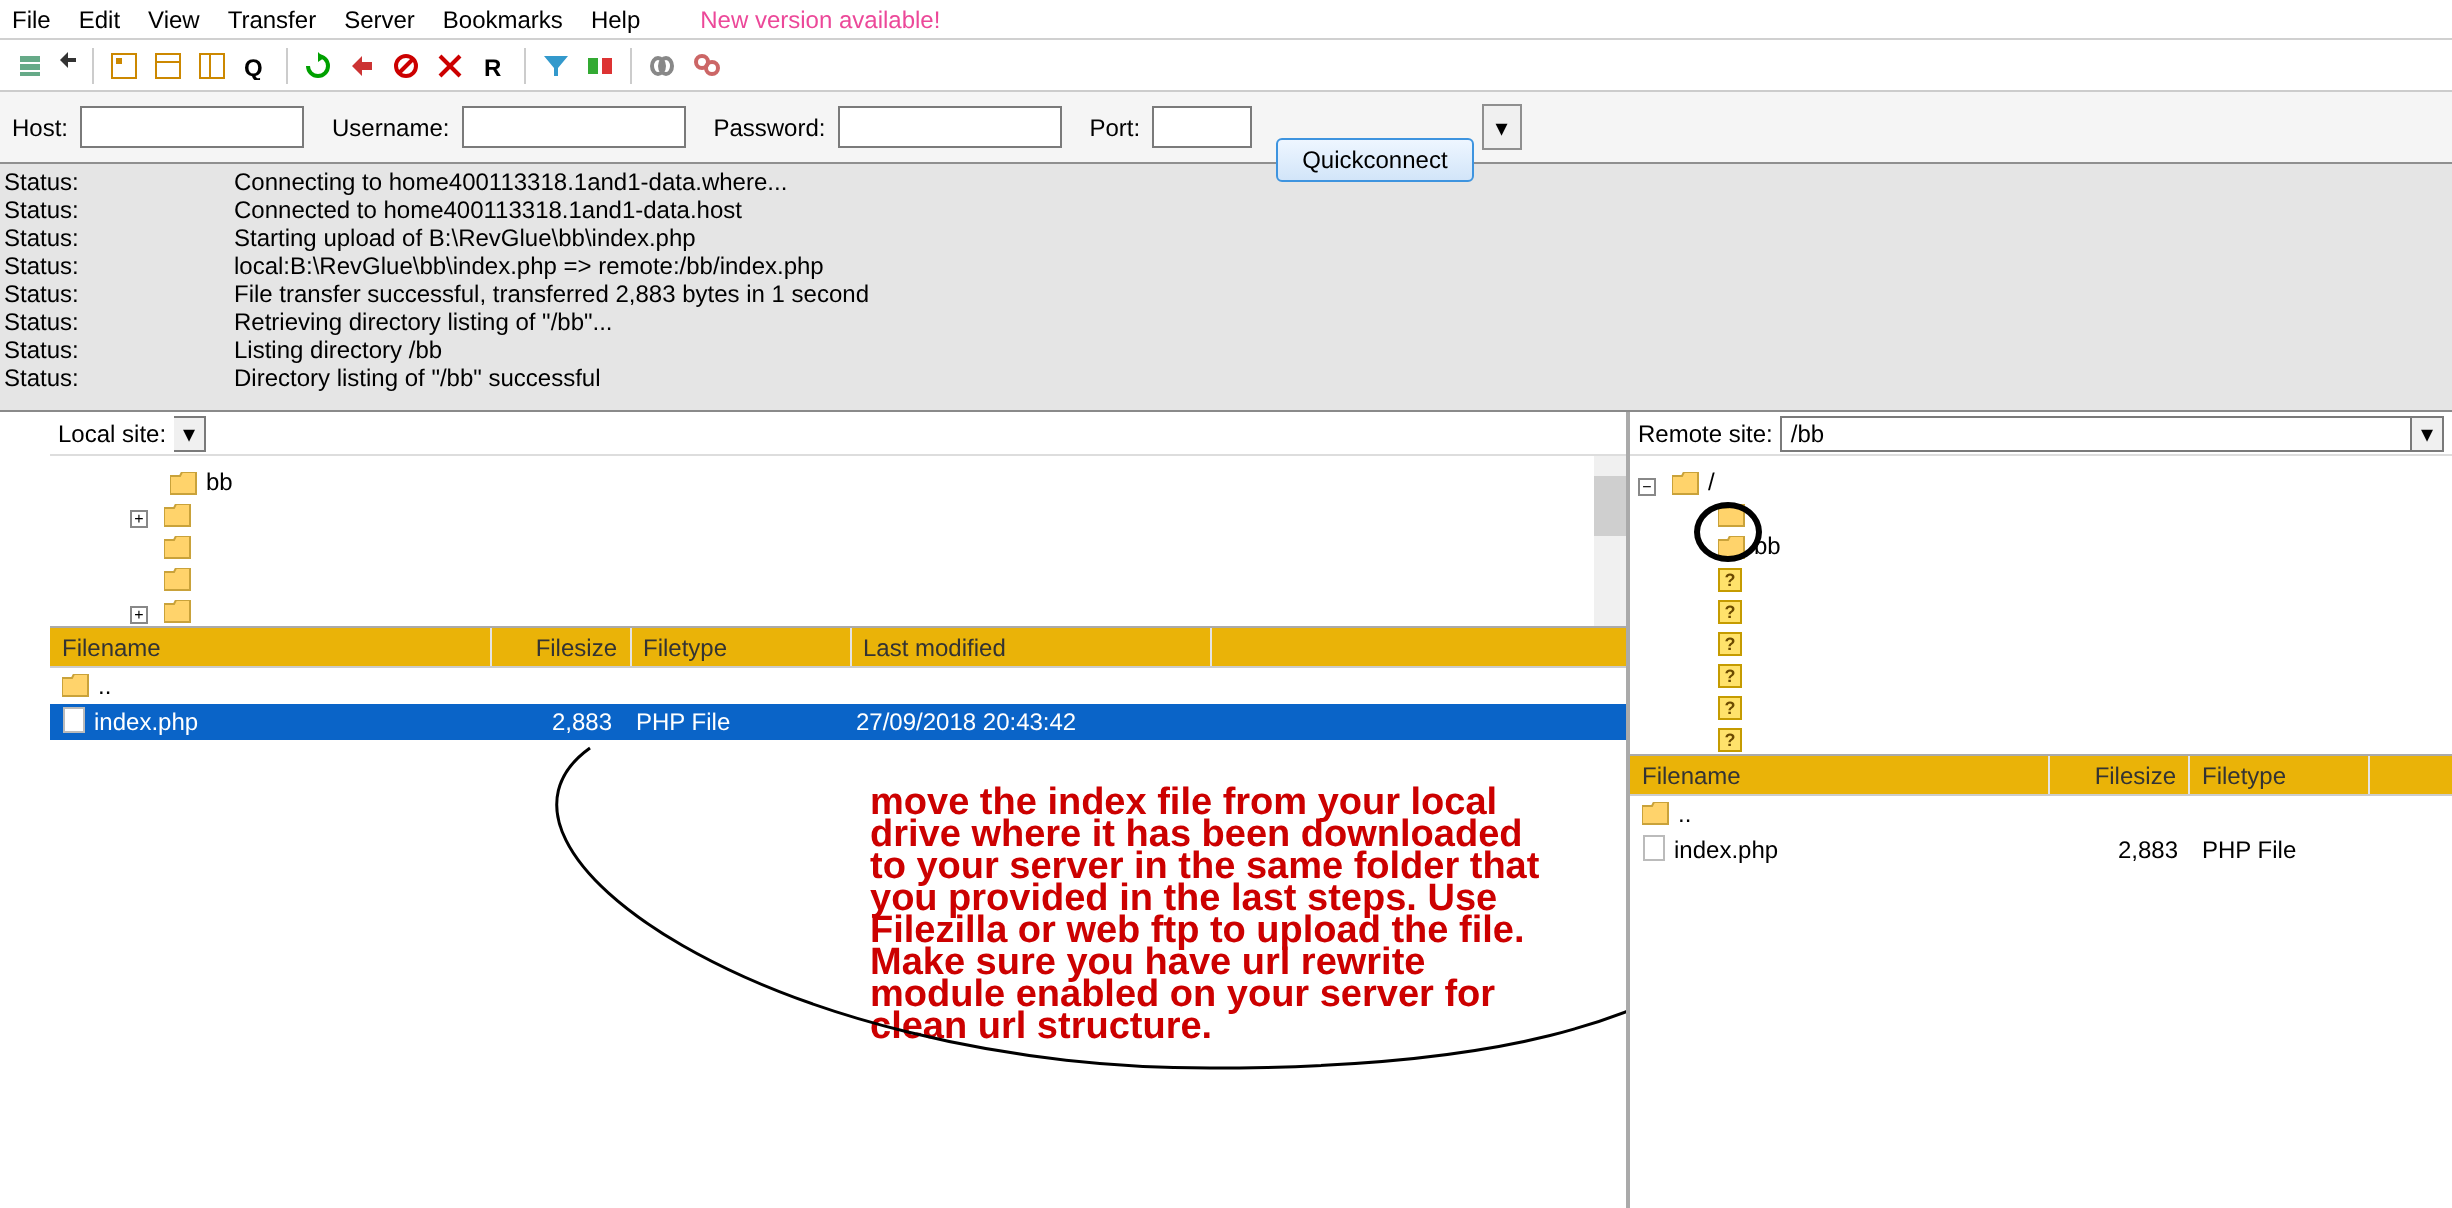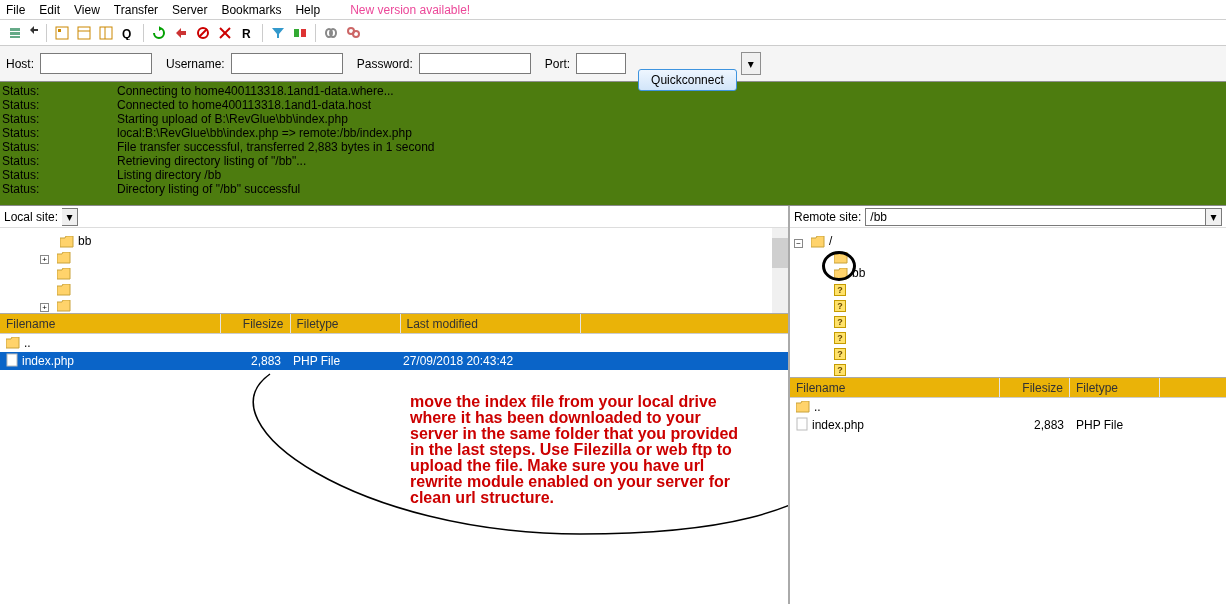--- a/index.html
+++ b/index.html
@@ -13,26 +13,26 @@
 .tb-btn { width:18px; height:18px; display:inline-flex; align-items:center; justify-content:center; border:1px solid transparent; }
 .tb-sep { width:1px; height:18px; background:#ccc; margin:0 2px; }
 .tb-btn svg { width:14px; height:14px; }
 
 .conn-bar { display:flex; align-items:center; gap:4px; padding:6px 6px; background:#f5f5f5; border-bottom:1px solid #8f8f8f; height:36px; }
 .conn-bar label { color:#000; margin-right:2px; }
 .conn-bar input { border:1px solid #7a7a7a; padding:2px 4px; height:21px; background:#fff; }
 .quickconnect { background:linear-gradient(#eef6ff,#d2e5f9); border:1px solid #3e94df; padding:3px 12px; border-radius:3px; cursor:pointer;margin-top:32px; }
 .dd-btn { border:1px solid #8f8f8f; width:20px; height:23px; background:#f0f0f0; }
 
-.log { padding:2px 0 4px 0; background:#4d7c0f; border-bottom:1px solid #8a8a8a; font-size:12px; line-height:14px; height:124px; overflow:auto; }
+.log { padding:2px 0 4px 0; background:#e5e5e5; border-bottom:1px solid #8a8a8a; font-size:12px; line-height:14px; height:124px; overflow:auto; }
 .log-row { display:flex; }
 .log-row .lab { width:117px; padding-left:2px; }
 .log-row .msg { flex:1; }
 
-.panes { display:flex; height:calc(604px - 20px - 26px - 36px - 124px); }
+.panes { display:flex; height:calc(604px - 20px - 26px - 36px - 124px);margin-left:25px; }
 .left { width:790px; display:flex; flex-direction:column; border-right:2px solid #aaa; }
 .right { flex:1; display:flex; flex-direction:column; }
 
 .site-row { display:flex; align-items:center; padding:2px 4px; border-bottom:1px solid #ddd; height:22px; }
 .site-row label { margin-right:4px; }
 .site-row input { flex:1; border:1px solid #7a7a7a; height:18px; padding:0 4px; }
 .site-row .combo-dd { width:16px; height:18px; border:1px solid #7a7a7a; border-left:none; background:#f0f0f0; display:flex; align-items:center; justify-content:center; }
 
 .tree { height:86px; overflow:auto; border-bottom:1px solid #aaa; padding:4px 0 0 60px; position:relative; background:#fff; }
 .tree-r { height:150px; padding:4px 0 0 4px; border-bottom:1px solid #aaa; overflow:auto; position:relative; background:#fff; }
@@ -56,21 +56,21 @@
 .file-row .fc-type { width:110px; padding-left:6px; }
 .file-row .fc-mod { width:180px; padding-left:6px; }
 .file-row.selected { background:#0a64c8; color:#fff; }
 .file-row.selected .fc-name, .file-row.selected .fc-size, .file-row.selected .fc-type, .file-row.selected .fc-mod { color:#fff; }
 
 .right .file-header .fh-size { width:70px; }
 .right .file-header .fh-type { width:90px; }
 .right .file-body .fc-size { width:70px; }
 .right .file-body .fc-type { width:90px; }
 
-.annotation { position:absolute; color:#c00; font-weight:bold; font-size:16px; line-height:16px; width:340px; }
+.annotation { position:absolute; color:#c00; font-weight:bold; font-size:19px; line-height:16px; width:340px; }
 .annotation-r { position:absolute; font-weight:bold; font-size:13px; }
 .circle { position:absolute; width:34px; height:30px; border:3px solid #000; border-radius:50%; }
 .scroll-track { position:absolute; right:0; top:0; bottom:0; width:16px; background:#f0f0f0; }
 .scroll-thumb { position:absolute; right:0; width:16px; background:#cfcfcf; }
 .arrow-body { position:absolute; pointer-events:none; }
 </style>
 </head>
 <body>
 
 <div class="menubar">

